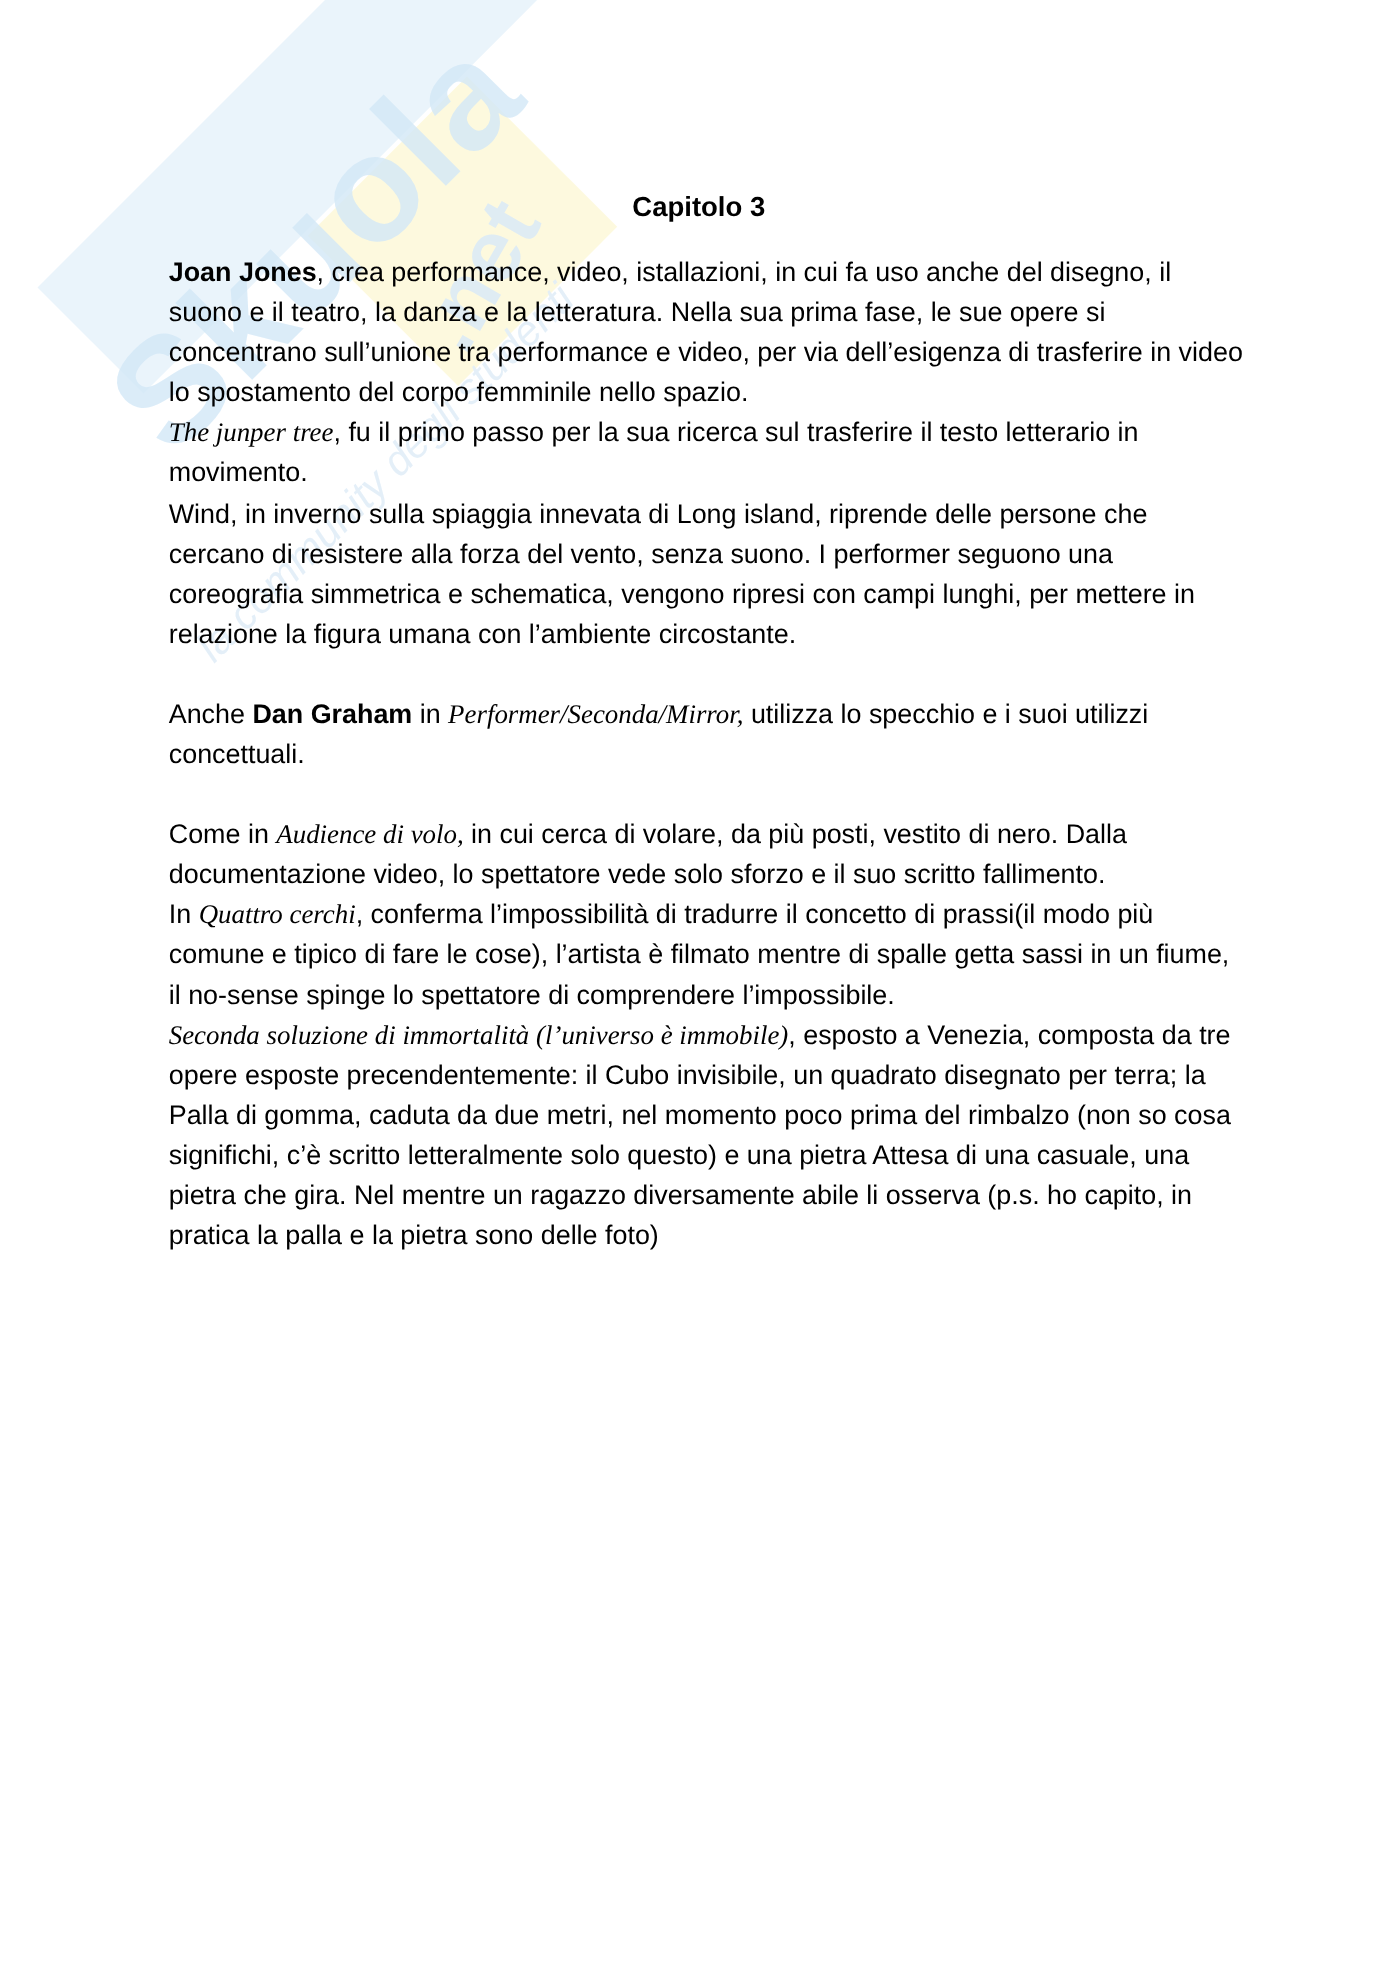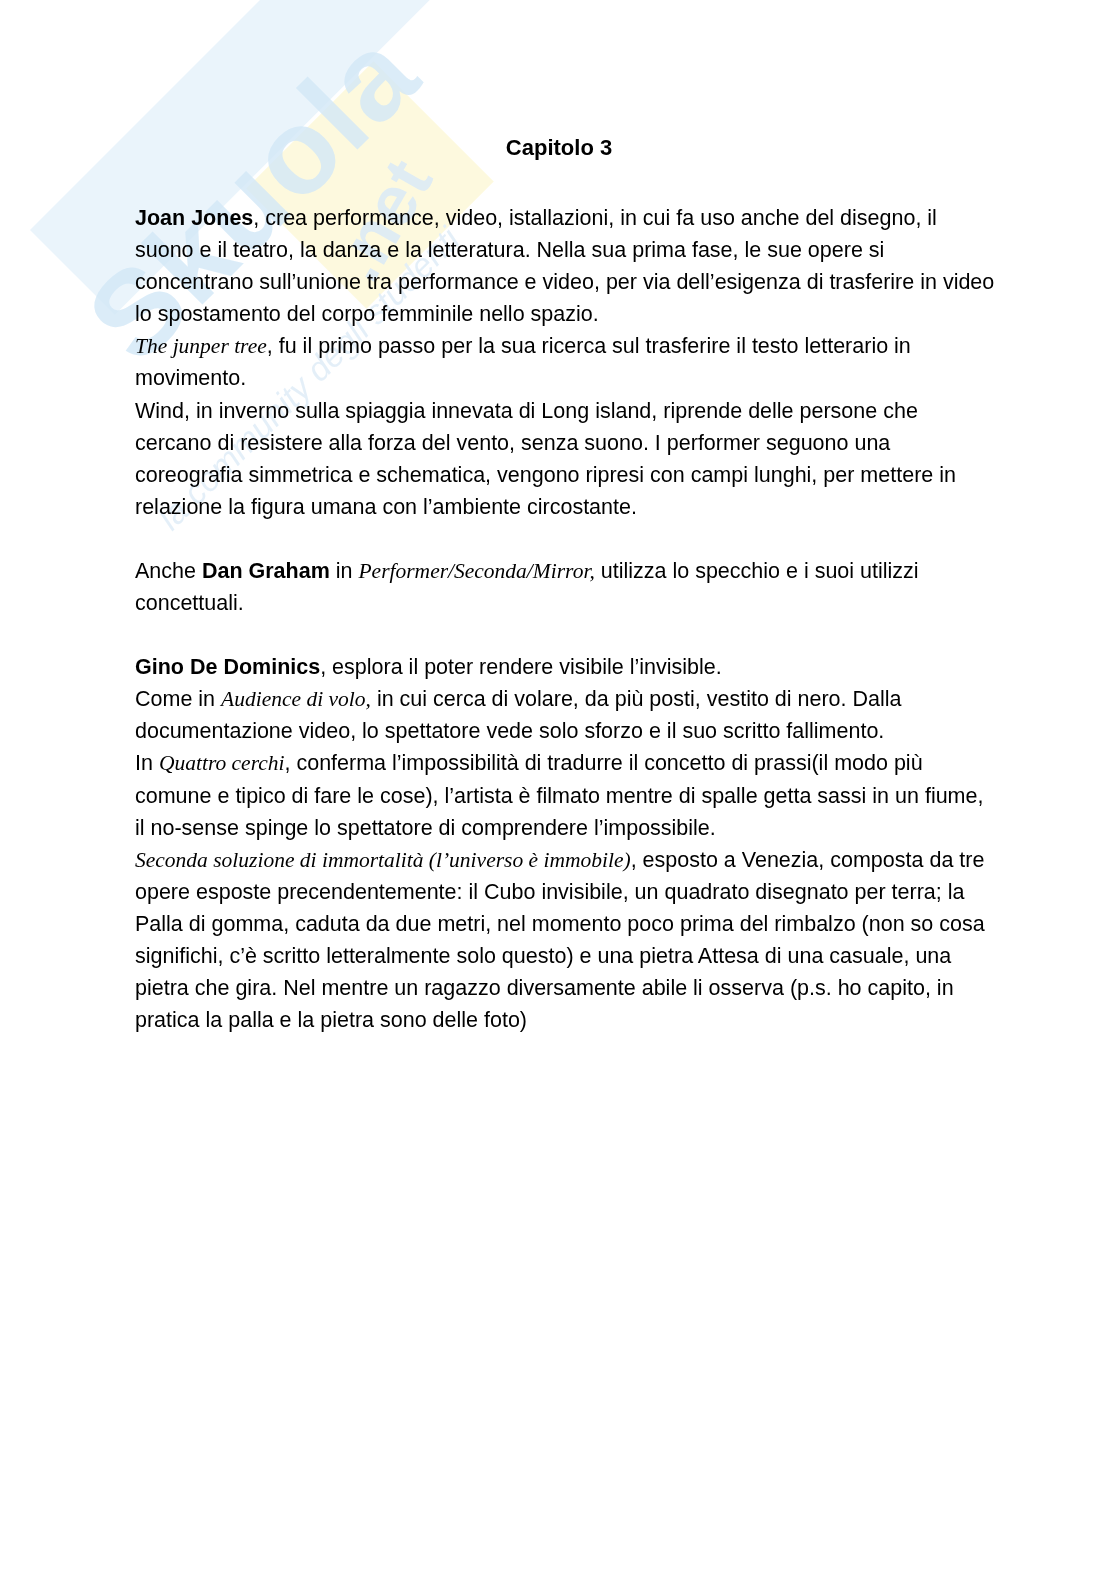--- a/index.html
+++ b/index.html
@@ -14,21 +14,21 @@
                background: #fdf8d8; transform: rotate(-45deg); opacity: 0.85; }
   .wm-text { position: absolute; left: 40px; top: 250px; font-size: 120px; font-weight: bold;
              color: #d3e8f7; transform: rotate(-45deg); transform-origin: left top;
              letter-spacing: 2px; opacity: 0.8; }
   .wm-net { position: absolute; left: 300px; top: 140px; font-size: 70px; font-weight: bold;
             color: #dcebf6; transform: rotate(-60deg); opacity: 0.9; }
   .wm-sub { position: absolute; left: 130px; top: 470px; font-size: 34px; font-style: italic;
             color: #e2eef8; transform: rotate(-45deg); transform-origin: left top; opacity: 0.9;
             white-space: nowrap; }
   .page { position: absolute; left: 0; top: 0; width: 1118px; }
-  .title { position: absolute; top: 135px; left: 0; width: 1118px; text-align: center;
+  .title { position: absolute; top: 153px; left: 0; width: 1118px; text-align: center;
            font-size: 22px; font-weight: bold; }
   .content { position: absolute; left: 135px; top: 202px; width: 860px;
              font-size: 21.5px; line-height: 32.1px; }
   .content p { margin: 0; }
   .gap { height: 32px; }
   b { font-weight: bold; }
   i { font-style: italic; font-family: Liberation Serif, serif; }
 </style>
 </head>
 <body>
@@ -43,18 +43,17 @@
 
 <div class="page">
   <div class="title">Capitolo 3</div>
   <div class="content" id="content">
       <p><b>Joan Jones</b><span>, crea performance, video, istallazioni, in cui fa uso anche del disegno, il suono e il teatro, la danza e la letteratura. Nella sua prima fase, le sue opere si concentrano sull’unione tra performance e video, per via dell’esigenza di trasferire in video lo spostamento del corpo femminile nello spazio.</span></p>
       <p><i>The junper tree</i><span>, fu il primo passo per la sua ricerca sul trasferire il testo letterario in movimento.</span></p>
       <p><span>Wind, in inverno sulla spiaggia innevata di Long island, riprende delle persone che cercano di resistere alla forza del vento, senza suono. I performer seguono una coreografia simmetrica e schematica, vengono ripresi con campi lunghi, per mettere in relazione la figura umana con l’ambiente circostante.</span></p>
       <div class="gap"></div>
       <p><span>Anche </span><b>Dan Graham</b><span> in </span><i>Performer/Seconda/Mirror,</i><span> utilizza lo specchio e i suoi utilizzi concettuali.</span></p>
       <div class="gap"></div>
-      <p><b>Gino De Dominics</b><span>, esplora il poter rendere visibile l’invisible.</span></p>
       <p><span>Come in </span><i>Audience di volo,</i><span> in cui cerca di volare, da più posti, vestito di nero. Dalla documentazione video, lo spettatore vede solo sforzo e il suo scritto fallimento.</span></p>
       <p><span>In </span><i>Quattro cerchi</i><span>, conferma l’impossibilità di tradurre il concetto di prassi(il modo più comune e tipico di fare le cose), l’artista è filmato mentre di spalle getta sassi in un fiume, il no-sense spinge lo spettatore di comprendere l’impossibile.</span></p>
       <p><i>Seconda soluzione di immortalità (l’universo è immobile)</i><span>, esposto a Venezia, composta da tre opere esposte precendentemente: il Cubo invisibile, un quadrato disegnato per terra; la Palla di gomma, caduta da due metri, nel momento poco prima del rimbalzo (non so cosa significhi, c’è scritto letteralmente solo questo) e una pietra Attesa di una casuale, una pietra che gira. Nel mentre un ragazzo diversamente abile li osserva (p.s. ho capito, in pratica la palla e la pietra sono delle foto)</span></p>
     </div>
 </div>
 
 </body></html>

